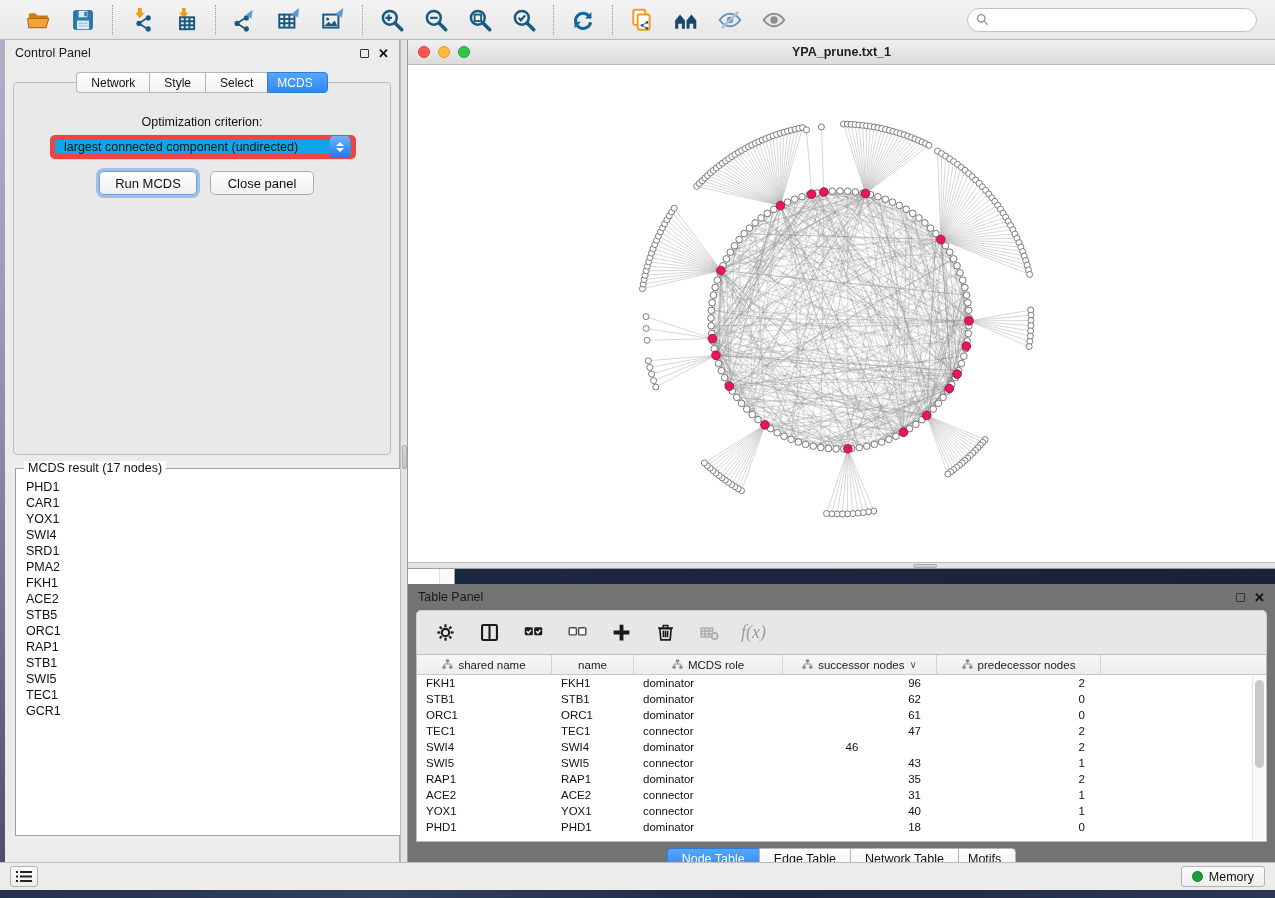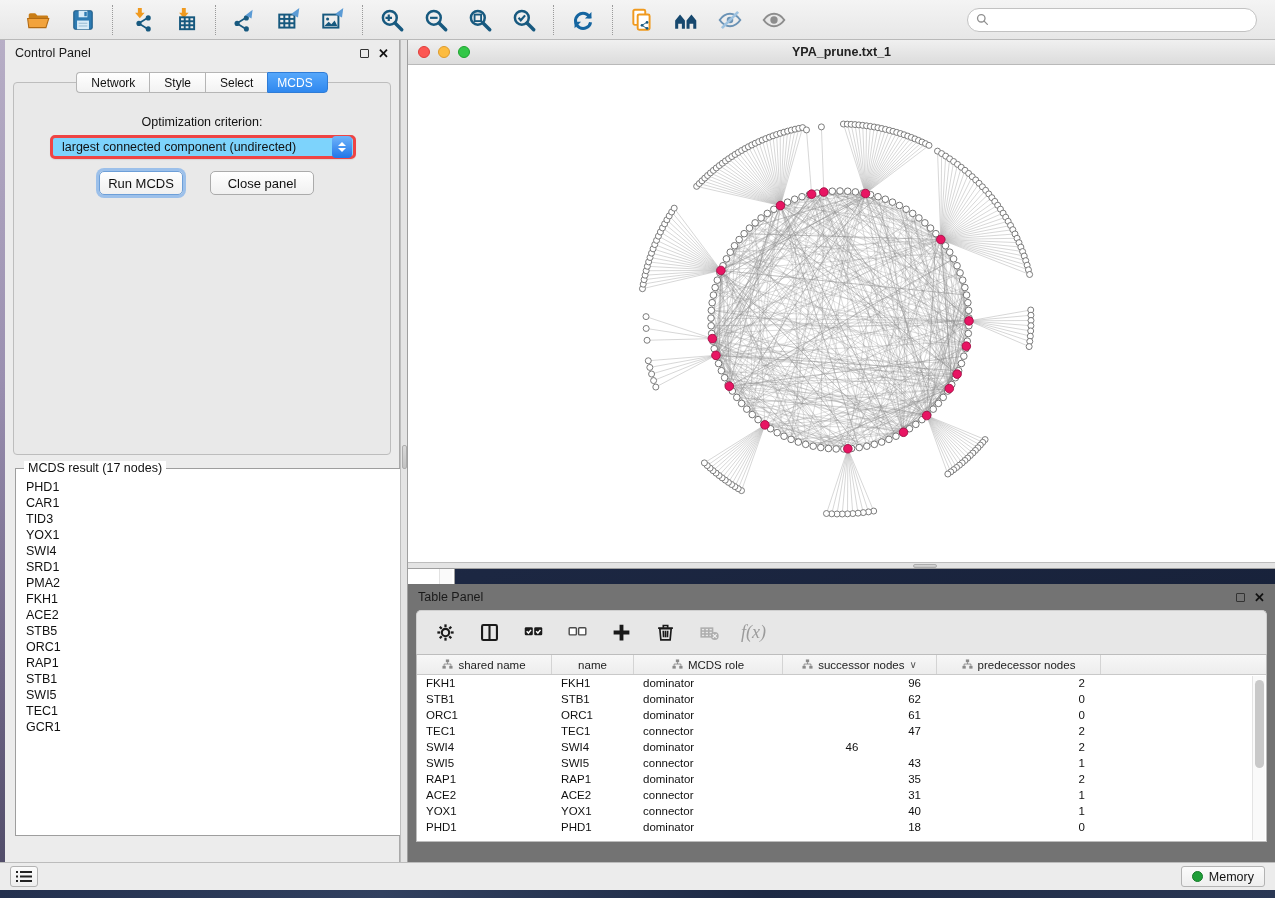--- a/index.html
+++ b/index.html
@@ -41,34 +41,34 @@
   .seg-tab { height:21px; padding:0 14px; background:linear-gradient(#ffffff,#f2f2f2);
     border:1px solid #b5b5b5; border-right:none; font-size:12px; display:flex; align-items:center;
     color:#111; cursor:pointer; }
   .seg-tab:first-child { border-radius:4px 0 0 4px; }
   .seg-tab:last-child { border-radius:0 4px 4px 0; border-right:1px solid #b5b5b5;padding-left:9px; }
   .seg-tab.active { background:linear-gradient(#55a7fb,#2f88ef); color:#fff; border-color:#2f7cd6; }
 
   #cp-content { position:absolute; left:8px; top:42px; width:378px; height:373px;
     background:#e9e9e9; border:1px solid #bdbdbd; border-radius:4px; }
   #opt-label { position:absolute; left:0; top:32px; width:100%; text-align:center; font-size:12.5px; color:#111; }
-  #criterion-select { position:absolute; left:36px; top:52px; width:306px; height:24px; background:#7dd3fc;
-    border:3px solid #ef4444; border-radius:5px; display:flex; align-items:center; cursor:pointer;
+  #criterion-select { position:absolute; left:36px; top:52px; width:306px; height:24px; background:#0ea5e9;
+    border:5px solid #ef4444; border-radius:5px; display:flex; align-items:center; cursor:pointer;
     box-shadow:0 1px 1px rgba(0,0,0,.08);justify-content:space-between; }
   #criterion-text { flex:1; font-size:12.5px; padding-left:9px; color:#111; white-space:nowrap; }
   #stepper { width:20px; height:22px; margin-right:1px; border-radius:4px;
     background:linear-gradient(#6fb4fa,#2176e8); display:flex; flex-direction:column;
     align-items:center; justify-content:center; gap:2px; }
   #stepper span { width:0; height:0; border-left:4px solid transparent; border-right:4px solid transparent; }
   #stepper .up { border-bottom:4.5px solid #fff; }
   #stepper .dn { border-top:4.5px solid #fff; }
   .mac-btn { position:absolute; top:88px; height:24px; background:linear-gradient(#ffffff,#f0f0f0);
     border:1px solid #ababab; border-radius:5px; font-size:13px; color:#111;
     display:flex; align-items:center; justify-content:center; cursor:pointer; }
-  #run-btn { left:85px; width:84px; box-shadow:0 0 0 3px rgba(115,170,235,.65); border-color:#6d9fd8; }
+  #run-btn { left:85px; width:98px; box-shadow:0 0 0 3px rgba(115,170,235,.65); border-color:#6d9fd8; }
   #close-panel-btn { left:196px; width:104px; }
 
   #result-box { position:absolute; left:10px; top:428px; width:440px; height:368px;
     background:#fff; border:1px solid #9e9e9e; }
   #result-box .inner-legend { position:absolute; left:8px; top:-8px; background:#fff; padding:0 4px;
     font-size:12.5px; color:#111; }
   #result-list { position:absolute; left:1px; top:10px; width:352px; bottom:2px; overflow:hidden; }
   .result-item { font-size:12.5px; line-height:16px; padding-left:9px; color:#111; }
   #result-scroll { position:absolute; right:2px; top:10px; width:13px; bottom:2px;
     background:#fafafa; border-left:1px solid #e2e2e2; }
@@ -339,21 +339,20 @@
         </span>
     </div>
     <div id="run-btn" class="mac-btn">Run MCDS</div>
     <div id="close-panel-btn" class="mac-btn">Close panel</div>
   </div>
   <div id="result-box">
     <span class="inner-legend">MCDS result (17 nodes)</span>
     <div id="result-list">
         <div class="result-item">PHD1</div>
         <div class="result-item">CAR1</div>
-        <div class="result-item">TID3</div>
         <div class="result-item">YOX1</div>
         <div class="result-item">SWI4</div>
         <div class="result-item">SRD1</div>
         <div class="result-item">PMA2</div>
         <div class="result-item">FKH1</div>
         <div class="result-item">ACE2</div>
         <div class="result-item">STB5</div>
         <div class="result-item">ORC1</div>
         <div class="result-item">RAP1</div>
         <div class="result-item">STB1</div>
@@ -1527,20 +1526,26 @@
           <div class="td" style="width: 82px; padding: 0px 0px 0px 9px;">PHD1</div>
           <div class="td" style="width: 149px; padding: 0px 0px 0px 9px;">dominator</div>
           <div class="td num" style="width: 154px; padding: 0px 16px 0px 0px;">18</div>
           <div class="td num" style="width: 164px; padding: 0px 16px 0px 0px;">0</div>
         </div>
       </div>
     <div id="tbl-scroll">
         <div id="tbl-thumb"></div>
       </div>
   </div>
+  <div id="tp-tabs">
+      <div class="seg-tab active">Node Table</div>
+      <div class="seg-tab">Edge Table</div>
+      <div class="seg-tab">Network Table</div>
+      <div class="seg-tab">Motifs</div>
+    </div>
 </div>
 
 <div id="status-bar" class="abs">
   <div id="menu-btn">
     <svg width="16" height="13" viewBox="0 0 16 13">
       <g fill="#222">
           <rect x="0" y="1" width="2" height="2"></rect>
           <rect x="4" y="1" width="12" height="2"></rect>
       <rect x="0" y="5.5" width="2" height="2"></rect>
           <rect x="4" y="5.5" width="12" height="2"></rect>

